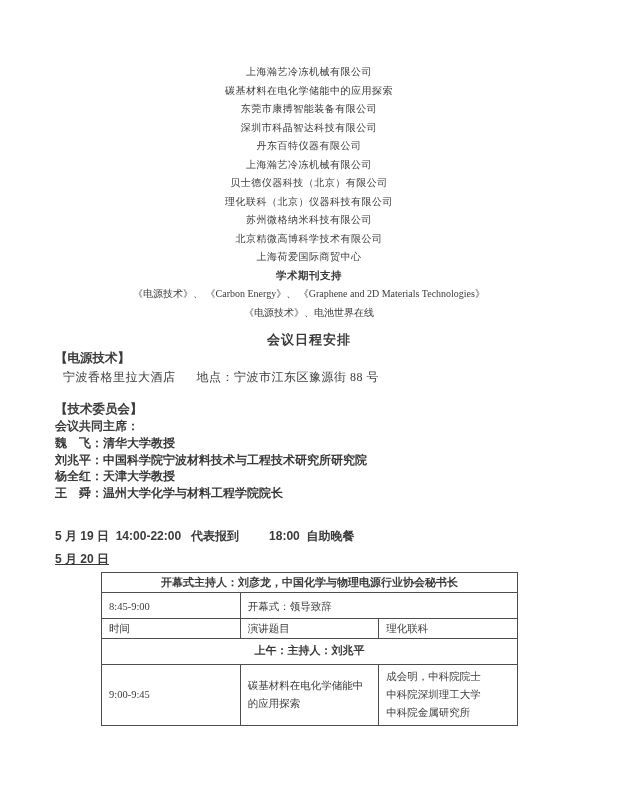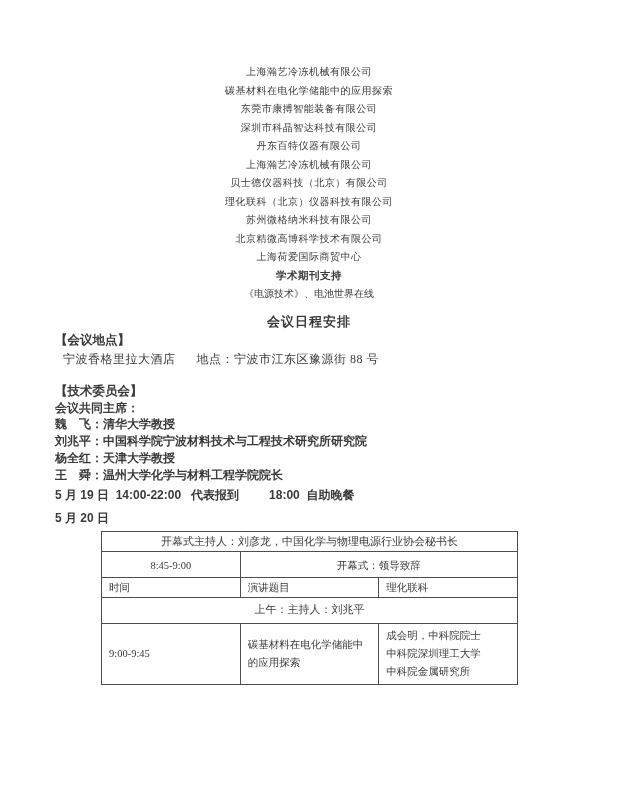--- a/index.html
+++ b/index.html
@@ -62,46 +62,46 @@
     font-weight: bold; font-size: 12px; line-height: 16.8px;
     font-family: "Liberation Sans", "DejaVu Sans", sans-serif;
   }
 
   .day-line {
     margin-left: 55px;
     font-weight: bold; font-size: 12px; line-height: 17px;
     font-family: "Liberation Sans", "DejaVu Sans", sans-serif;
     white-space: pre;
   }
-  .day-line.first { margin-top: 4px; }
-  .day-line.second { margin-top: 6px; }
+  .day-line.first { margin-top: 26px; }
+  .day-line.second { margin-top: 6px; text-decoration: underline; }
 
   table.schedule {
     margin: 4px 0 0 101px;
     width: 417px;
     border-collapse: collapse;
     table-layout: fixed;
     font-size: 10.5px;
     color: #3a3a3a;
   }
   table.schedule td {
     border: 1px solid #4d4d4d;
     padding: 2px 7px;
     vertical-align: middle;
     line-height: 15px;
   }
   td.span-header {
-    text-align: center; font-weight: normal;
+    text-align: center; font-weight: bold;
     font-family: "Liberation Sans", "DejaVu Sans", sans-serif;
     font-size: 11px;
   }
   td.cell-time { width: 76px; }
   td.cell-topic { width: 180px; }
   td.cell-guest { width: 161px; }
-  tr.row-opening td { padding-top: 6px; padding-bottom: 4px; text-align: center; }
+  tr.row-opening td { padding-top: 6px; padding-bottom: 4px; }
   tr.row-session td { padding-top: 4px; padding-bottom: 6px; }
   tr.row-talk td { line-height: 18px; padding-top: 3px; padding-bottom: 3px; }
   .guest-line { line-height: 18px; }
 </style>
 </head>
 <body>
 
 <div class="page">
 
   <div class="sponsor-list">
@@ -112,26 +112,27 @@
     <div class="sponsor-item">丹东百特仪器有限公司</div>
     <div class="sponsor-item">上海瀚艺冷冻机械有限公司</div>
     <div class="sponsor-item">贝士德仪器科技（北京）有限公司</div>
     <div class="sponsor-item">理化联科（北京）仪器科技有限公司</div>
     <div class="sponsor-item">苏州微格纳米科技有限公司</div>
     <div class="sponsor-item">北京精微高博科学技术有限公司</div>
     <div class="sponsor-item">上海荷爱国际商贸中心</div>
   </div>
 
   <div class="support-heading">学术期刊支持</div>
+  <div class="support-line">《电源技术》、 《Carbon Energy》、 《Graphene and 2D Materials Technologies》</div>
 
   <div class="support-line">《电源技术》、电池世界在线</div>
 
   <div class="agenda-title">会议日程安排</div>
 
-  <div class="venue-heading">【会议地点】</div>
+  <div class="venue-heading">【电源技术】</div>
   <div class="venue-line">宁波香格里拉大酒店      地点：宁波市江东区豫源街 88 号</div>
 
   <div class="committee-heading">【技术委员会】</div>
   <div class="committee-sub">会议共同主席：</div>
   <div class="committee-member">魏　飞：清华大学教授</div>
   <div class="committee-member">刘兆平：中国科学院宁波材料技术与工程技术研究所研究院</div>
   <div class="committee-member">杨全红：天津大学教授</div>
   <div class="committee-member">王　舜：温州大学化学与材料工程学院院长</div>
 
   <div class="day-line first">5 月 19 日  14:00-22:00   代表报到         18:00  自助晚餐</div>

